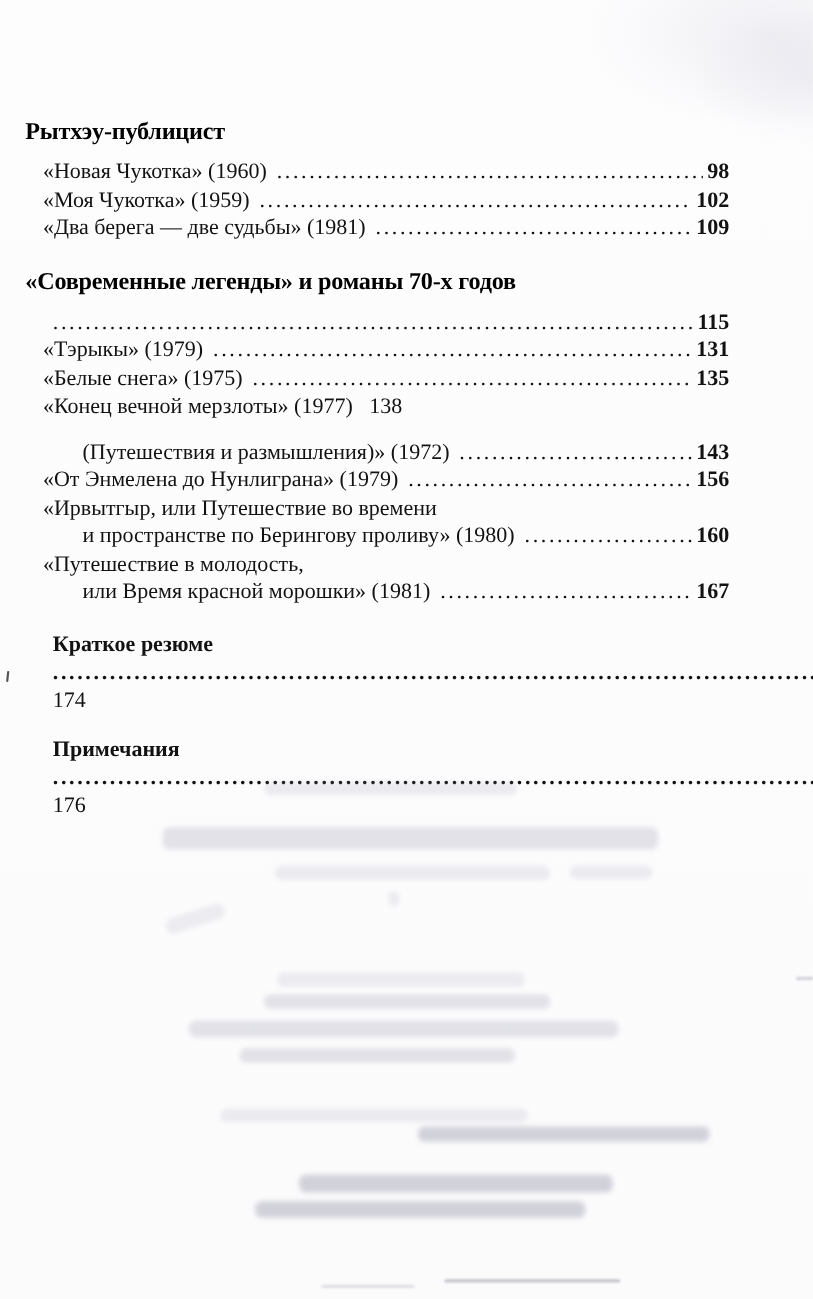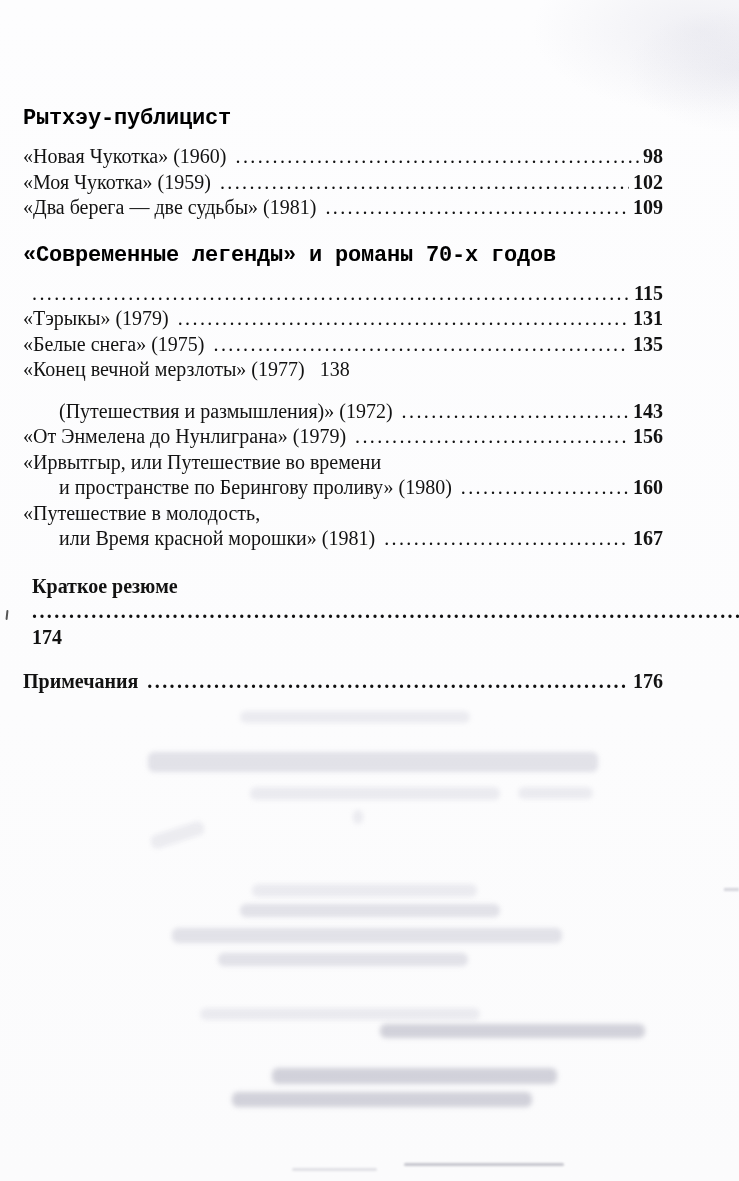--- a/index.html
+++ b/index.html
@@ -12,46 +12,47 @@
     position:absolute;inset:0;
     background:
       radial-gradient(240px 120px at 700px 30px, rgba(185,185,205,0.20), rgba(185,185,205,0) 70%),
       radial-gradient(160px 90px at 739px 70px, rgba(170,170,195,0.14), rgba(170,170,195,0) 70%),
       linear-gradient(180deg,#fdfdfe 0%, #fcfcfd 60%, #fbfbfc 100%);
   }
   .content{
     position:absolute;left:23px;top:106px;width:640px;color:#141414;
   }
   .section-heading{
-    font-family:Liberation Mono, monospace;
+    font-family:Liberation Serif, serif;
     font-weight:bold;font-size:22px;line-height:26px;
     letter-spacing:-0.2px;color:#000;margin:0 0 12px 0;
   }
   .sec{margin-bottom:22px;}
   .sec-2{margin-bottom:16px;}
   .toc-row{
     display:flex;align-items:baseline;
     font-size:20px;line-height:25.5px;color:#121212;
     white-space:nowrap;
+    margin-left:16px;
   }
   .toc-row .title{flex:0 0 auto;}
   .indent{padding-left:36px;}
   .leader{
     flex:1 1 auto;overflow:hidden;white-space:nowrap;
     margin:0 4px 0 9px;letter-spacing:2.4px;color:#111;
   }
   .leader::after{
     content:"........................................................................................................................";
   }
   .pagenum{flex:0 0 auto;font-weight:bold;}
   .inline-page{margin-left:15px;}
   .footer-row{font-weight:bold;}
-  .footer-row .pagenum{font-weight:bold;}
+  .footer-row .pagenum{font-weight:normal;}
   .footer-1{margin-top:5px;flex-direction:column;}
-  .footer-2{margin-top:19px;}
+  .footer-2{margin-top:19px;flex-direction:column;}
 
   
   .bleed{
     position:absolute;border-radius:6px;
     background:rgba(150,150,172,0.26);
     filter:blur(2.6px);
   }
   .bleed.light{background:rgba(160,160,182,0.18);}
   .bleed.dark{background:rgba(128,128,152,0.34);}
   .edge-tick{

